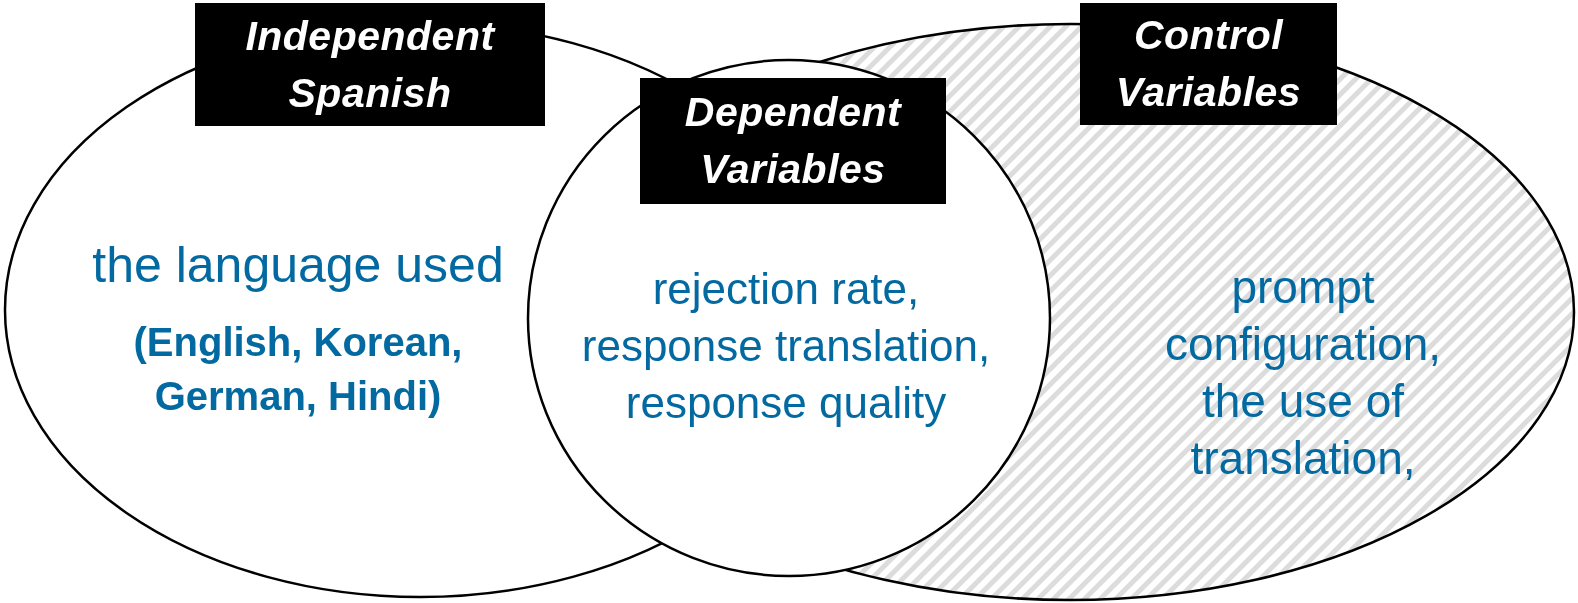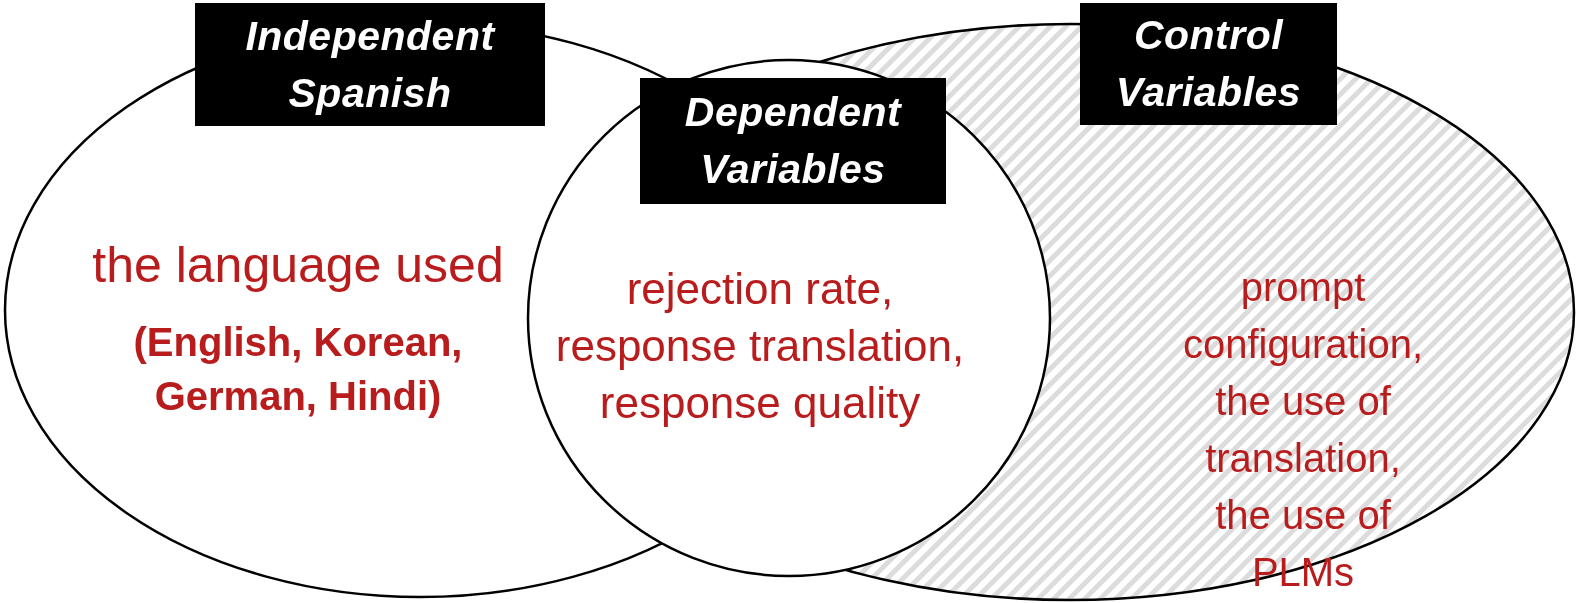--- a/index.html
+++ b/index.html
@@ -12,28 +12,28 @@
   .vlabel{
     position:absolute;background:#000000;color:#ffffff;
     display:flex;flex-direction:column;align-items:center;justify-content:center;
     font-weight:bold;font-style:italic;text-align:center;
     font-size:41px;line-height:57px;letter-spacing:0.5px;
   }
   .vlabel-independent{left:195px;top:3px;width:350px;height:123px;}
   .vlabel-dependent{left:640px;top:66px;width:306px;height:126px;margin-top:12px;}
   .vlabel-control{left:1080px;top:3px;width:257px;height:122px;align-items:center;}
   .settext{
-    position:absolute;transform:translateX(-50%);text-align:center;color:#b91c1c;
+    position:absolute;transform:translateX(-50%);text-align:center;color:#0369a1;
   }
   .settext .line{display:block;}
   .ind-text{left:298px;top:237px;}
   .ind-main{font-size:50px;line-height:56px;display:block;margin-bottom:22px;}
   .ind-detail .line{font-size:40px;line-height:54px;font-weight:bold;}
-  .dep-text{left:760px;top:260px;font-size:44px;line-height:57px;}
-  .ctl-text{left:1303px;top:259px;font-size:40px;line-height:57px;}
+  .dep-text{left:786px;top:260px;font-size:44px;line-height:57px;}
+  .ctl-text{left:1303px;top:259px;font-size:46px;line-height:57px;}
 </style>
 </head>
 <body>
 
 <div class="stage">
 
   <svg class="diagram" viewBox="0 0 1578 603" aria-hidden="true">
     <defs>
       <pattern id="hatch" patternUnits="userSpaceOnUse" width="11" height="11" patternTransform="rotate(45)">
         <rect x="0" y="0" width="11" height="11" fill="#ffffff"></rect>
@@ -70,16 +70,15 @@
 
   <div class="settext dep-text">
     <span class="line">rejection rate,</span>
     <span class="line">response translation,</span>
     <span class="line">response quality</span>
   </div>
 
   <div class="settext ctl-text">
     <span class="line">prompt configuration,</span>
     <span class="line">the use of translation,</span>
-    <span class="line">the use of PLMs</span>
   </div>
 
 </div>
 
 </body></html>

